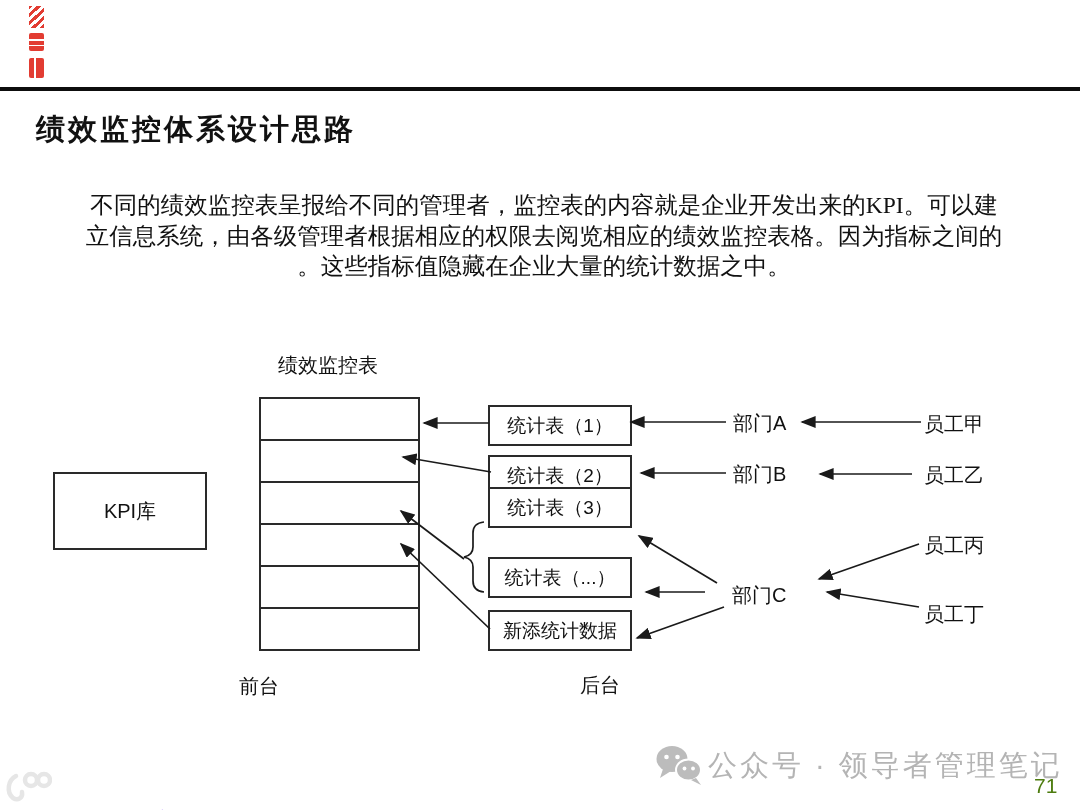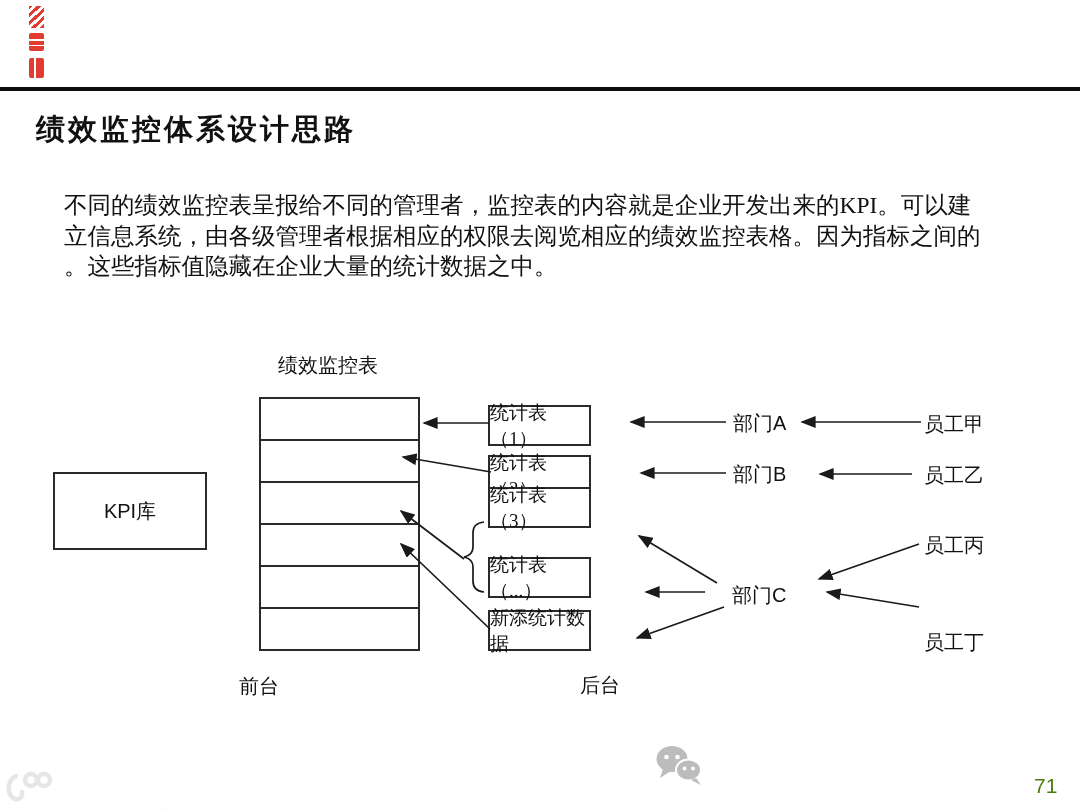--- a/index.html
+++ b/index.html
@@ -11,30 +11,30 @@
      background:repeating-linear-gradient(-42deg,#e23c32 0 3px,rgba(0,0,0,0) 3px 6px);}
   .seal-sq1{top:33px;width:15px;height:18px;border-radius:2px;
      background:linear-gradient(#e23c32 0 6px,#fff 6px 8px,#e23c32 8px 12px,#fff 12px 13px,#e23c32 13px 100%);}
   .seal-sq2{top:58px;width:15px;height:20px;border-radius:2px;
      background:linear-gradient(90deg,#e23c32 0 5px,#fff 5px 7px,#e23c32 7px 100%);}
   
   .rule{position:absolute;left:0;top:87px;width:1080px;height:4px;background:#0d0d0d;}
   
   .title{position:absolute;left:36px;top:110px;font-size:29px;font-weight:bold;letter-spacing:3px;white-space:nowrap;}
   .para{position:absolute;left:64px;top:190px;width:960px;font-size:23.5px;line-height:30.5px;}
-  .para div{white-space:nowrap;}
+  .para div{white-space:nowrap;text-align:center;}
   
   .dg{position:absolute;font-family:"Liberation Sans","DejaVu Sans",sans-serif;}
   .lbl{font-size:20px;white-space:nowrap;}
   .box{box-sizing:border-box;border:2px solid #2a2a2a;display:flex;align-items:center;justify-content:center;background:#fff;}
   #monitor-table{left:259px;top:397px;width:161px;height:254px;border:2px solid #2a2a2a;display:flex;flex-direction:column;box-sizing:border-box;background:#fff;}
   #monitor-table .trow{flex:1;border-bottom:2px solid #2a2a2a;}
   #monitor-table .trow:last-child{border-bottom:none;}
   #kpi-box{left:53px;top:472px;width:154px;height:78px;font-size:20px;}
-  .stat{left:488px;width:103px;height:41px;font-size:19px;font-family:Liberation Serif, serif;}
+  .stat{left:488px;width:144px;height:41px;font-size:19px;}
   svg.overlay{position:absolute;left:0;top:340px;}
   
   .wm-text{position:absolute;left:54px;top:770px;font-size:27px;font-weight:bold;letter-spacing:4px;
      color:#8b5cf6;font-family:"Liberation Sans","DejaVu Sans",sans-serif;margin-top:36px;}
   .wc-label{position:absolute;left:708px;top:746px;font-size:29px;letter-spacing:3px;color:#b4b4b4;
      font-family:"Liberation Sans","DejaVu Sans",sans-serif;white-space:nowrap;}
   .pagenum{position:absolute;left:1034px;top:774px;font-size:21px;color:#4d7c0f;
      font-family:"Liberation Sans","DejaVu Sans",sans-serif;}
 </style>
 </head>
@@ -77,21 +77,21 @@
   <div class="dg box stat" style="top:557px;">统计表（...）</div>
   <div class="dg box stat" style="top:610px;">新添统计数据</div>
 
   <div class="dg lbl" style="left:733px;top:410px;">部门A</div>
   <div class="dg lbl" style="left:733px;top:461px;">部门B</div>
   <div class="dg lbl" style="left:732px;top:582px;">部门C</div>
 
   <div class="dg lbl" style="left:924px;top:411px;">员工甲</div>
   <div class="dg lbl" style="left:924px;top:462px;">员工乙</div>
   <div class="dg lbl" style="left:924px;top:532px;">员工丙</div>
-  <div class="dg lbl" style="left:924px;top:601px;margin-top:28px;">员工丁</div>
+  <div class="dg lbl" style="left:924px;top:601px;">员工丁</div>
 
   <div class="dg lbl" style="left:239px;top:673px;">前台</div>
   <div class="dg lbl" style="left:580px;top:672px;">后台</div>
 
   <svg class="overlay" width="1080" height="370" viewBox="0 0 1080 370">
     <defs>
       <marker id="ah" markerWidth="9" markerHeight="7" refX="8" refY="3.5" orient="auto">
         <polygon points="0 0, 9 3.5, 0 7" fill="#1a1a1a"></polygon>
       </marker>
     </defs>
@@ -125,16 +125,17 @@
   <svg style="position:absolute;left:655px;top:745px;" width="50" height="42" viewBox="0 0 50 42">
     <ellipse cx="17" cy="14" rx="15.5" ry="13" fill="#bcbcbc"></ellipse>
     <polygon points="8,24 5,33 16,26" fill="#bcbcbc"></polygon>
     <ellipse cx="33.5" cy="25" rx="12.5" ry="10.5" fill="#bcbcbc" stroke="#ffffff" stroke-width="2"></ellipse>
     <polygon points="41,33 46,40 36,35" fill="#bcbcbc"></polygon>
     <circle cx="11.5" cy="12" r="2.3" fill="#ffffff"></circle>
     <circle cx="22.5" cy="12" r="2.3" fill="#ffffff"></circle>
     <circle cx="29.5" cy="23.5" r="1.9" fill="#ffffff"></circle>
     <circle cx="38" cy="23.5" r="1.9" fill="#ffffff"></circle>
   </svg>
+  <div class="wc-label">公众号 · 领导者管理笔记</div>
 
   <div class="pagenum">71</div>
 
 </div>
 
 </body></html>

